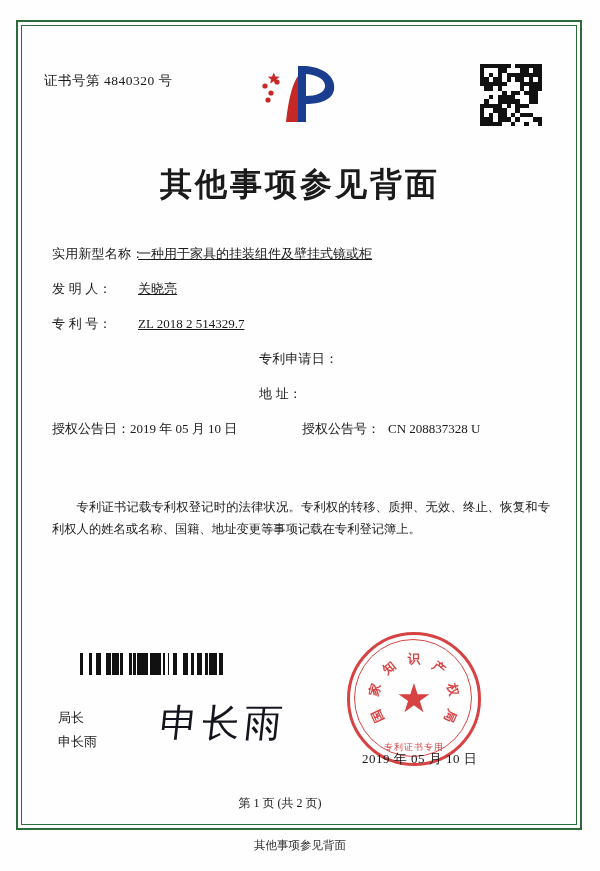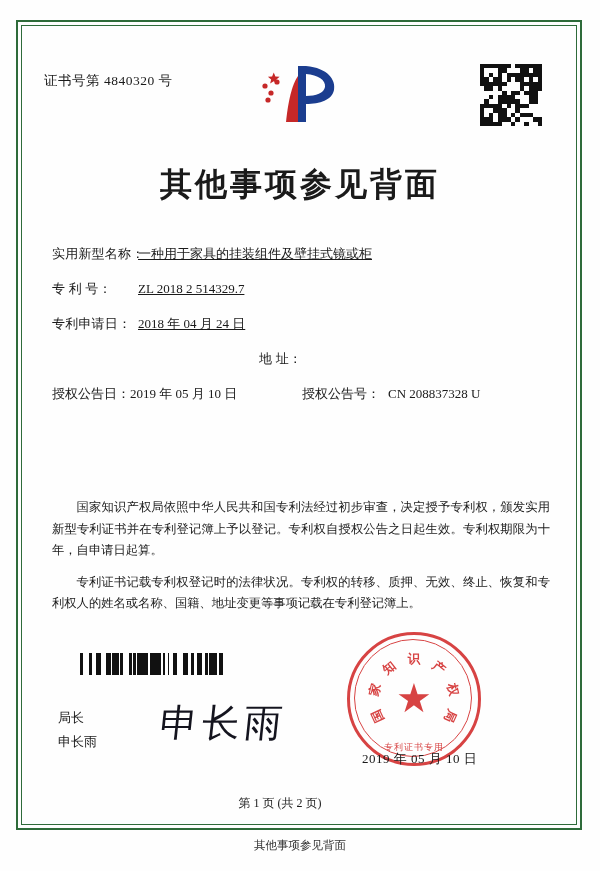--- a/index.html
+++ b/index.html
@@ -469,46 +469,48 @@
   </div>
 
   <div class="title">其他事项参见背面</div>
 
   <div class="fields">
     <div class="field">
       <div class="lbl">实用新型名称：</div>
       <div class="val">一种用于家具的挂装组件及壁挂式镜或柜</div>
     </div>
     <div class="field">
+      <div class="lbl">发  明  人：</div>
+      <div class="val">关晓亮</div>
+    </div>
+    <div class="field">
       <div class="lbl">专  利  号：</div>
       <div class="val">ZL 2018 2 514329.7</div>
     </div>
     <div class="field">
       <div class="lbl">专利申请日：</div>
-      <div class="val">2018 年 04 月 24 日</div>
     </div>
     <div class="field">
       <div class="lbl">地      址：</div>
     </div>
 
     <div class="row-two">
       <div class="half">
         <div class="lbl">授权公告日：</div>
         <div class="val">2019 年 05 月 10 日</div>
       </div>
       <div class="half">
         <div class="lbl">授权公告号：</div>
         <div class="gap"></div>
         <div class="val">CN 208837328 U</div>
       </div>
     </div>
   </div>
 
   <div class="paras">
-    <p>国家知识产权局依照中华人民共和国专利法经过初步审查，决定授予专利权，颁发实用新型专利证书并在专利登记簿上予以登记。专利权自授权公告之日起生效。专利权期限为十年，自申请日起算。</p>
     <p>专利证书记载专利权登记时的法律状况。专利权的转移、质押、无效、终止、恢复和专利权人的姓名或名称、国籍、地址变更等事项记载在专利登记簿上。</p>
   </div>
 
   <div class="barcode" id="barcode">
       <i style="width: 2px; background: transparent;"></i>
       <i style="width: 3px; background: rgb(17, 17, 17);"></i>
       <i style="width: 3px; background: transparent;"></i>
       <i style="width: 3px; background: transparent;"></i>
       <i style="width: 1px; background: rgb(17, 17, 17);"></i>
       <i style="width: 1px; background: rgb(17, 17, 17);"></i>

